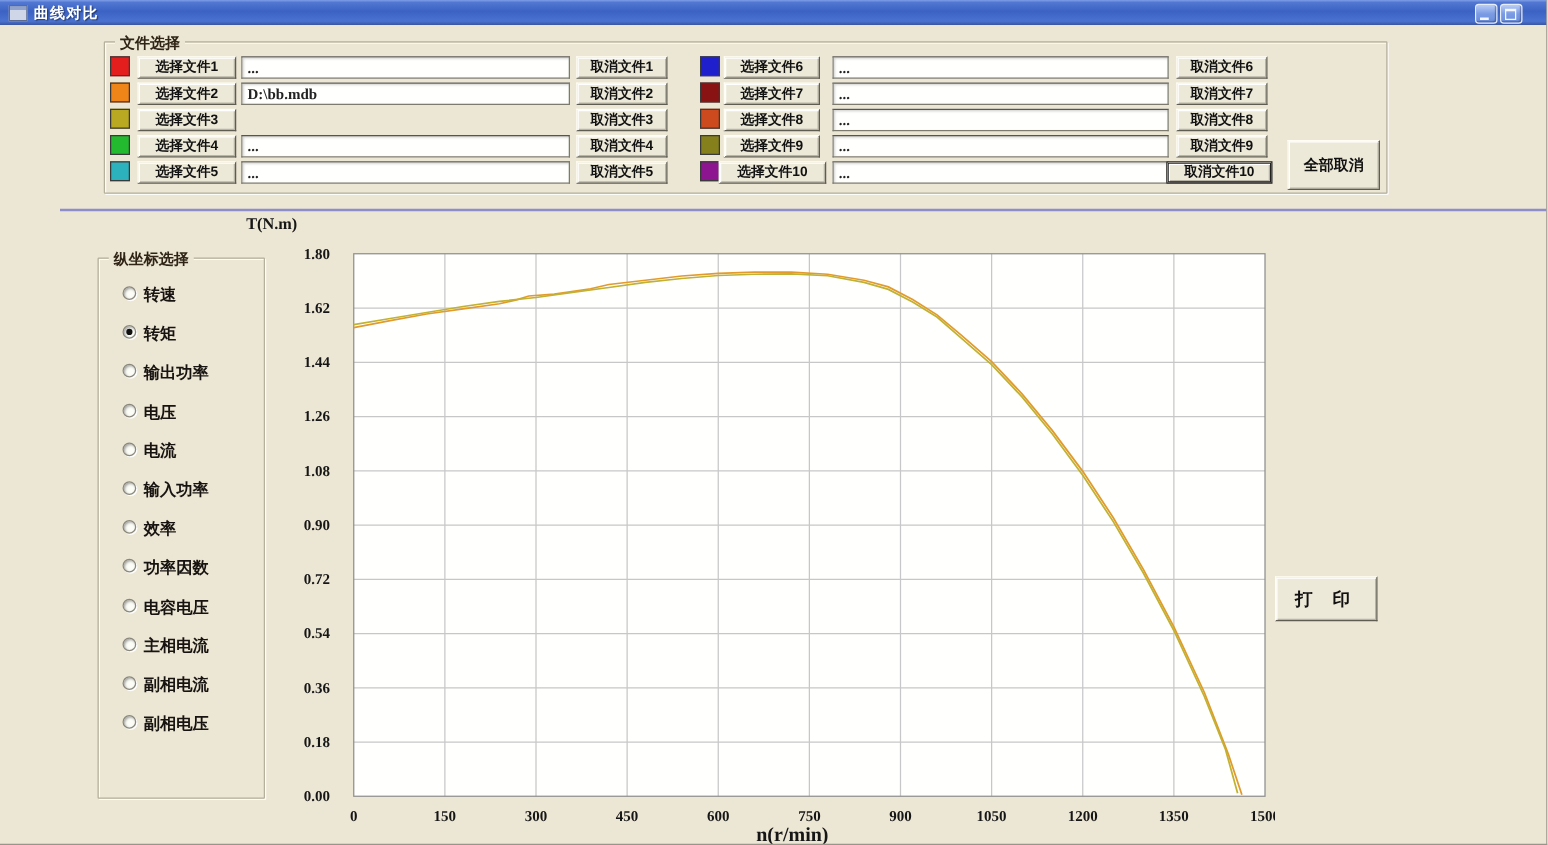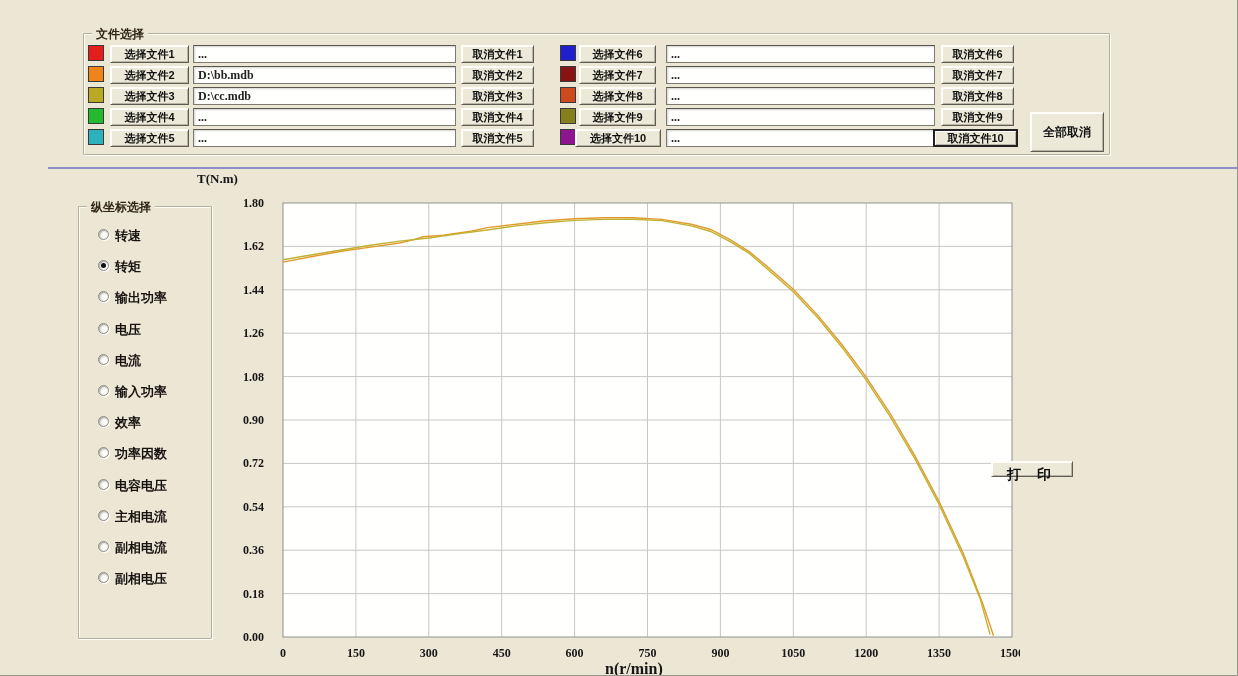--- a/index.html
+++ b/index.html
@@ -66,27 +66,33 @@
   .radio-circle.checked::after{content:"";position:absolute;left:2px;top:2px;width:5px;height:5px;
     border-radius:50%;background:#111;}
   .radio-label{position:absolute;left:36px;top:0;font-size:13px;font-weight:bold;color:#171310;white-space:nowrap;}
   
   #chart-wrap{position:absolute;left:230px;top:170px;width:790px;height:356px;}
   #ylabel{position:absolute;left:-33px;top:1px;width:60px;font-family:"Liberation Serif",serif;
     font-size:13px;font-weight:bold;color:#161616;}
   #xlabel{position:absolute;left:375px;top:490px;width:90px;text-align:left;
     font-family:"Liberation Serif",serif;font-size:16px;font-weight:bold;color:#161616;}
   
-  #print-btn{left:991px;top:461px;width:82px;height:16px;position:absolute;font-size:14px;line-height:24px;letter-spacing:6px;}
+  #print-btn{left:1020px;top:461px;width:82px;height:36px;position:absolute;font-size:14px;line-height:24px;letter-spacing:6px;}
 </style>
 </head>
 <body>
 
 <div id="window">
 
+  <div id="titlebar">
+    <span id="title-icon"></span>
+    <span id="title-text">曲线对比</span>
+    <span class="tb-btn" id="btn-min"></span>
+    <span class="tb-btn" id="btn-max"></span>
+  </div>
 
   <div class="groupbox" style="left:83px;top:33px;width:1025px;height:120px;">
     <span class="group-title">文件选择</span>
   </div>
   <div id="file-rows">
   <div class="file-row col-left row-1" style="top: 45px;">
     <span class="swatch" style="background: rgb(228, 29, 29);"></span>
     <button class="btn3d select-btn">选择文件1</button>
     <input class="file-input" type="text" value="..." style="">
     <button class="btn3d cancel-btn">取消文件1</button>
@@ -95,21 +101,20 @@
   <div class="file-row col-left row-2" style="top: 66px;">
     <span class="swatch" style="background: rgb(239, 132, 24);"></span>
     <button class="btn3d select-btn">选择文件2</button>
     <input class="file-input" type="text" value="D:\bb.mdb" style="">
     <button class="btn3d cancel-btn">取消文件2</button>
   </div>
 
   <div class="file-row col-left row-3" style="top: 87px;">
     <span class="swatch" style="background: rgb(185, 169, 34);"></span>
     <button class="btn3d select-btn">选择文件3</button>
-    <input class="file-input" type="text" value="D:\cc.mdb" style="">
     <button class="btn3d cancel-btn">取消文件3</button>
   </div>
 
   <div class="file-row col-left row-4" style="top: 108px;">
     <span class="swatch" style="background: rgb(35, 186, 47);"></span>
     <button class="btn3d select-btn">选择文件4</button>
     <input class="file-input" type="text" value="..." style="">
     <button class="btn3d cancel-btn">取消文件4</button>
   </div>
 

